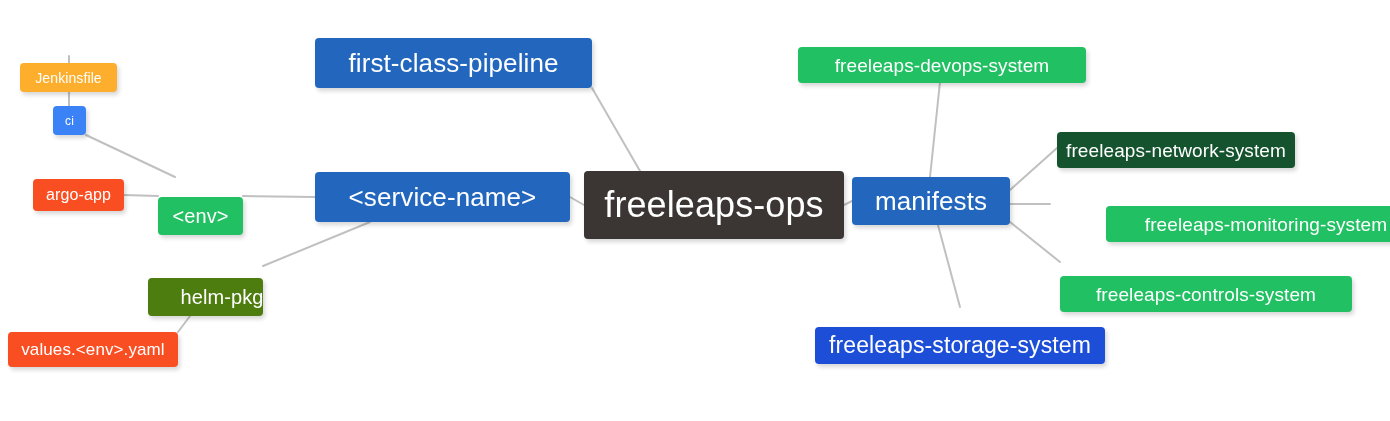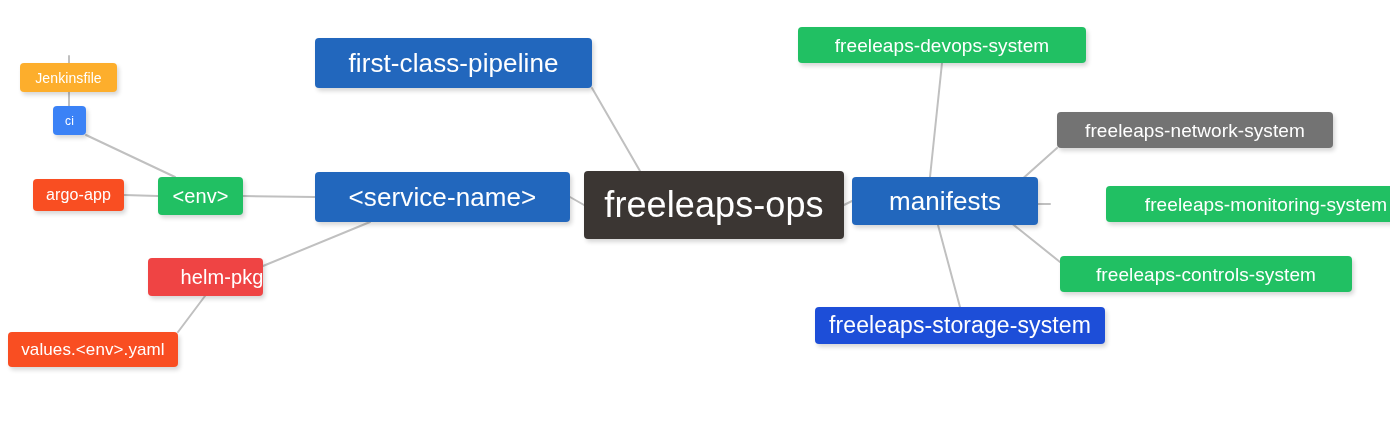--- a/index.html
+++ b/index.html
@@ -39,21 +39,21 @@
     justify-content: center;
     color: #ffffff;
     border-radius: 4px;
     white-space: nowrap;
     line-height: 1;
     box-shadow: 2px 3px 4px rgba(0,0,0,0.16);
     letter-spacing: 0.1px;
   }
   .node-root  { background: #3b3633; }
   .node-blue  { background: #2267bd; }
-  .node-green { background: #21c063; }
+  .node-green { background: #21c063; margin-top: 20px; }
   .node-orange{ background: #fdae2c; margin-top: 36px; }
   .node-red   { background: #f94e22; }
 </style>
 </head>
 <body>
 
 <div id="canvas">
   <svg id="edges" viewBox="0 0 1390 421" xmlns="http://www.w3.org/2000/svg">
       <polyline class="edge" points="570,197 584,205" stroke="#c0c0c0"></polyline>
       <polyline class="edge" points="592,88 640,171" stroke="#c0c0c0"></polyline>
@@ -73,45 +73,45 @@
   <div id="nodes">
       <div class="node node-root" style="left: 584px; top: 171px; width: 260px; height: 68px; font-size: 36px; background: rgb(59, 54, 51);">
         <span>freeleaps-ops</span>
       </div>
       <div class="node node-blue" style="left: 315px; top: 172px; width: 255px; height: 50px; font-size: 26px; background: rgb(34, 103, 189);">
         <span>&lt;service-name&gt;</span>
       </div>
       <div class="node node-blue" style="left: 315px; top: 38px; width: 277px; height: 50px; font-size: 26px; background: rgb(34, 103, 189);">
         <span>first-class-pipeline</span>
       </div>
-      <div class="node node-blue" style="left: 852px; top: 177px; width: 186px; height: 48px; font-size: 26px; background: rgb(34, 103, 189);">
+      <div class="node node-blue" style="left: 852px; top: 177px; width: 158px; height: 48px; font-size: 26px; background: rgb(34, 103, 189);">
         <span>manifests</span>
       </div>
       <div class="node node-green" style="left: 158px; top: 177px; width: 85px; height: 38px; font-size: 20px; background: rgb(33, 192, 99);">
         <span>&lt;env&gt;</span>
       </div>
-      <div class="node node-green" style="left: 148px; top: 258px; width: 115px; height: 38px; font-size: 20px; background: #ef4444; padding-left: 33px;">
+      <div class="node node-green" style="left: 148px; top: 258px; width: 115px; height: 38px; font-size: 20px; background: #4d7c0f; padding-left: 33px;">
         <span>helm-pkg</span>
       </div>
       <div class="node node-orange" style="left: 20px; top: 27px; width: 97px; height: 29px; font-size: 14px; background: rgb(253, 174, 44);">
         <span>Jenkinsfile</span>
       </div>
       <div class="node node-red" style="left: 53px; top: 106px; width: 33px; height: 29px; font-size: 12px; background: #3b82f6;">
         <span>ci</span>
       </div>
       <div class="node node-red" style="left: 33px; top: 179px; width: 91px; height: 32px; font-size: 16px; background: rgb(249, 78, 34);">
         <span>argo-app</span>
       </div>
       <div class="node node-red" style="left: 8px; top: 332px; width: 170px; height: 35px; font-size: 17px; background: rgb(249, 78, 34);">
         <span>values.&lt;env&gt;.yaml</span>
       </div>
       <div class="node node-green" style="left: 798px; top: 27px; width: 288px; height: 36px; font-size: 19px; background: rgb(33, 192, 99);">
         <span>freeleaps-devops-system</span>
       </div>
-      <div class="node node-green" style="left: 1057px; top: 112px; width: 276px; height: 36px; font-size: 19px; background: #737373;">
+      <div class="node node-green" style="left: 1057px; top: 112px; width: 238px; height: 36px; font-size: 19px; background: #14532d;">
         <span>freeleaps-network-system</span>
       </div>
       <div class="node node-green" style="left: 1106px; top: 186px; width: 320px; height: 36px; font-size: 19px; background: rgb(33, 192, 99);">
         <span>freeleaps-monitoring-system</span>
       </div>
       <div class="node node-green" style="left: 1060px; top: 256px; width: 292px; height: 36px; font-size: 19px; background: rgb(33, 192, 99);">
         <span>freeleaps-controls-system</span>
       </div>
       <div class="node node-green" style="left: 815px; top: 307px; width: 290px; height: 37px; font-size: 23px; background: #1d4ed8;">
         <span>freeleaps-storage-system</span>

